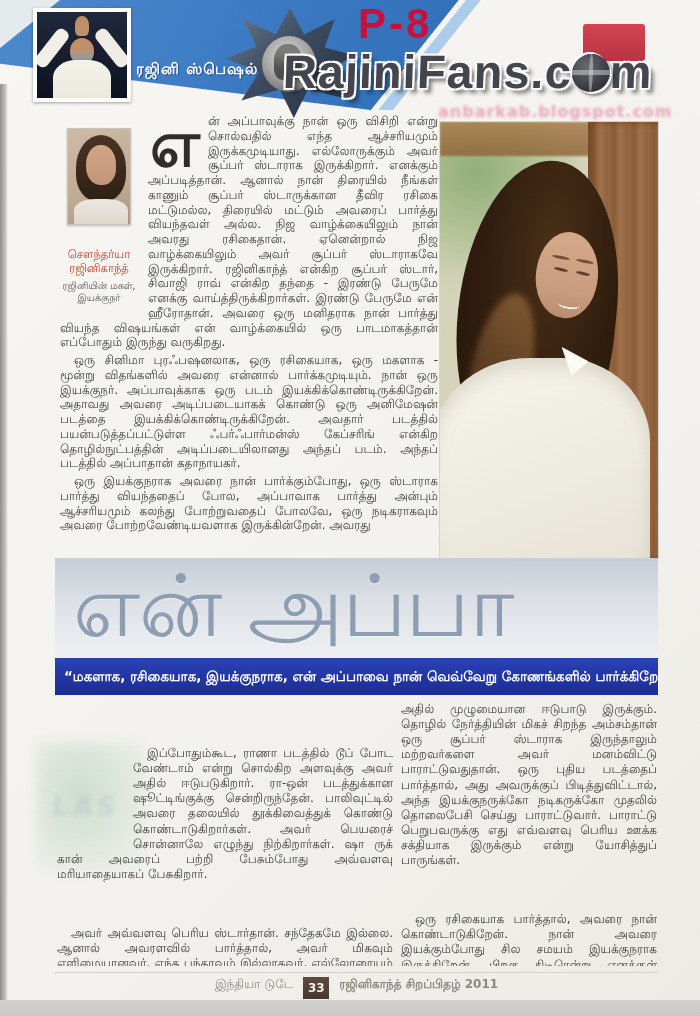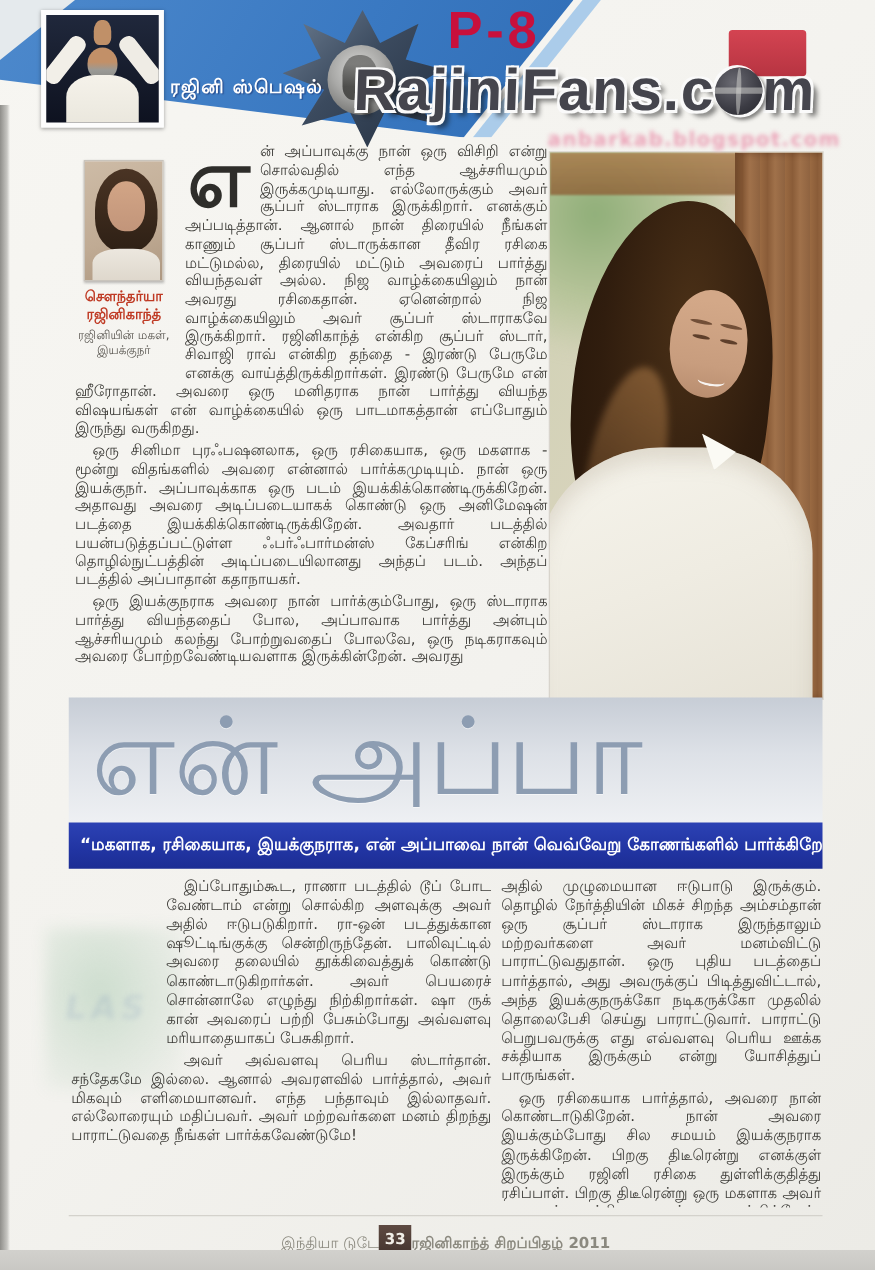--- a/index.html
+++ b/index.html
@@ -43,21 +43,21 @@
   .globe:after { content:""; position:absolute; left:0; top:42%; width:100%; height:12%; background:#d8d8d4; opacity:.5; }
   .blog-watermark { position:absolute; left:438px; top:102px; z-index:7; font-size:16px; font-weight:bold; color:#eba4b8; filter:blur(1.6px); letter-spacing:1px; white-space:nowrap; }
 
   
   .upper { position:absolute; left:60px; top:114px; width:378px; height:446px; overflow:hidden; font-size:12px; line-height:1.23; color:#3b3a36; text-align:justify; z-index:2; }
   .author-block { float:left; width:78px; margin:14px 10px 6px 0; text-align:center; }
   .author-photo { width:64px; height:97px; margin:0 auto; border:1px solid #c9c4bc; background:linear-gradient(160deg,#cdbba6 0%,#c0ab94 60%,#ad9780 100%); position:relative; overflow:hidden; box-shadow:0 1px 2px rgba(0,0,0,.25); }
   .ap-hair { position:absolute; left:8px; top:6px; width:50px; height:66px; background:linear-gradient(180deg,#4a3424,#2e2015); border-radius:50% 50% 40% 40%; }
   .ap-face { position:absolute; left:18px; top:16px; width:30px; height:40px; background:linear-gradient(180deg,#d2a586,#c2957a); border-radius:48% 48% 42% 46%; }
   .ap-dress { position:absolute; left:6px; top:70px; width:54px; height:28px; background:linear-gradient(180deg,#ece7df,#ddd6ca); border-radius:40% 40% 0 0; }
-  .author-name { margin-top:5px; font-size:11.5px; font-weight:bold; color:#bf3a24; line-height:1.25; }
+  .author-name { margin-top:22px; font-size:11.5px; font-weight:normal; color:#bf3a24; line-height:1.25; }
   .author-role { margin-top:4px; font-size:9.5px; color:#55524c; line-height:1.3; }
   .dropcap { float:left; font-size:64px; line-height:.82; font-weight:bold; color:#2e2d2a; padding:4px 8px 0 2px; }
   .upper p { margin-bottom:3px; }
   .upper p.indent { text-indent:14px; }
 
   
   .big-photo { position:absolute; left:440px; top:122px; width:218px; height:437px; overflow:hidden; box-shadow:0 0 0 1px #d8d4cc; background:linear-gradient(115deg,#cfd2b4 0%,#d8d3bc 40%,#cbbfa2 60%); z-index:3; }
   .bp-foliage { position:absolute; left:-20px; top:-10px; width:160px; height:170px; background:radial-gradient(circle at 35% 35%, #8fae78 0%, #b7c49a 45%, rgba(200,210,180,0) 75%); filter:blur(6px); }
   .bp-beam { position:absolute; left:0; top:0; width:150px; height:34px; background:linear-gradient(180deg,#a97a48,#8d6036); filter:blur(1px); opacity:.8; }
   .bp-wood { position:absolute; right:0; top:0; width:70px; height:100%; background:repeating-linear-gradient(90deg,#9a6a42 0px,#8a5c38 6px,#a0714a 12px,#8f6340 20px); box-shadow:inset 4px 0 6px rgba(60,30,10,.45); }
@@ -75,24 +75,24 @@
   .band-title { font-size:86px; font-weight:400; color:#8d9db2; line-height:96px; padding-left:18px; letter-spacing:-1px; white-space:nowrap; text-shadow:0 1px 0 rgba(255,255,255,.5); }
   .quote-bar { position:absolute; left:55px; top:658px; width:603px; height:37px; background:linear-gradient(180deg,#2c42b4 0%,#2134a2 60%,#1c2d94 100%); z-index:4; overflow:hidden; }
   .quote-text { color:#ffffff; font-size:13.5px; font-weight:bold; line-height:37px; padding:0 9px; white-space:nowrap; }
 
   
   .cols { position:absolute; left:57px; top:702px; width:600px; height:264px; font-size:12px; line-height:1.26; color:#3b3a36; text-align:justify; z-index:2; }
   .col-left { position:absolute; left:0; top:0; width:336px; height:264px; overflow:hidden; }
   .col-left .wrap-spacer { float:left; width:76px; height:148px; }
   .col-right { position:absolute; left:344px; top:0; width:256px; height:264px; overflow:hidden; }
   .cols p { margin-bottom:3px; }
-  .cols p.indent { text-indent:14px; }
+  .cols p.indent { text-indent:14px;margin-top:44px; }
 
   
-  .footer { position:absolute; left:55px; top:972px; width:603px; height:30px; border-top:1px solid #d4d2cc; z-index:5; display:flex; align-items:flex-end; justify-content:center; padding-top:4px; }
+  .footer { position:absolute; left:55px; top:972px; width:603px; height:30px; border-top:1px solid #d4d2cc; z-index:5; display:flex; align-items:flex-start; justify-content:center; gap:10px; padding-top:4px; }
   .footer-mag { font-size:12px; color:#8b897f; }
   .footer-pagebox { width:26px; height:22px; background:linear-gradient(180deg,#5e4a42,#463630); color:#f2efe8; font-size:12px; font-weight:bold; display:flex; align-items:center; justify-content:center; }
   .footer-issue { font-size:12px; color:#8b897f;font-weight:bold; }
 
   .bleed-las { left:52px; top:792px; font-size:26px; color:#7a93b8; letter-spacing:4px; transform:skewX(-8deg); }
 </style>
 </head>
 <body>
 
 <div class="scan">

